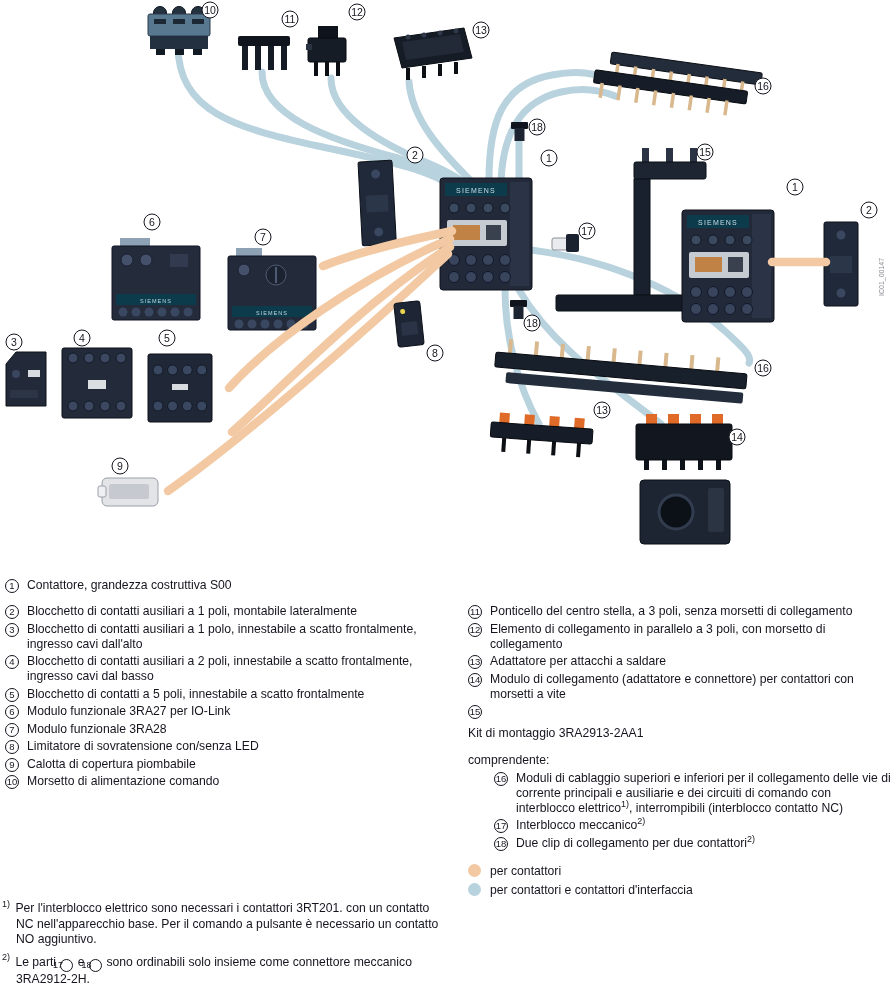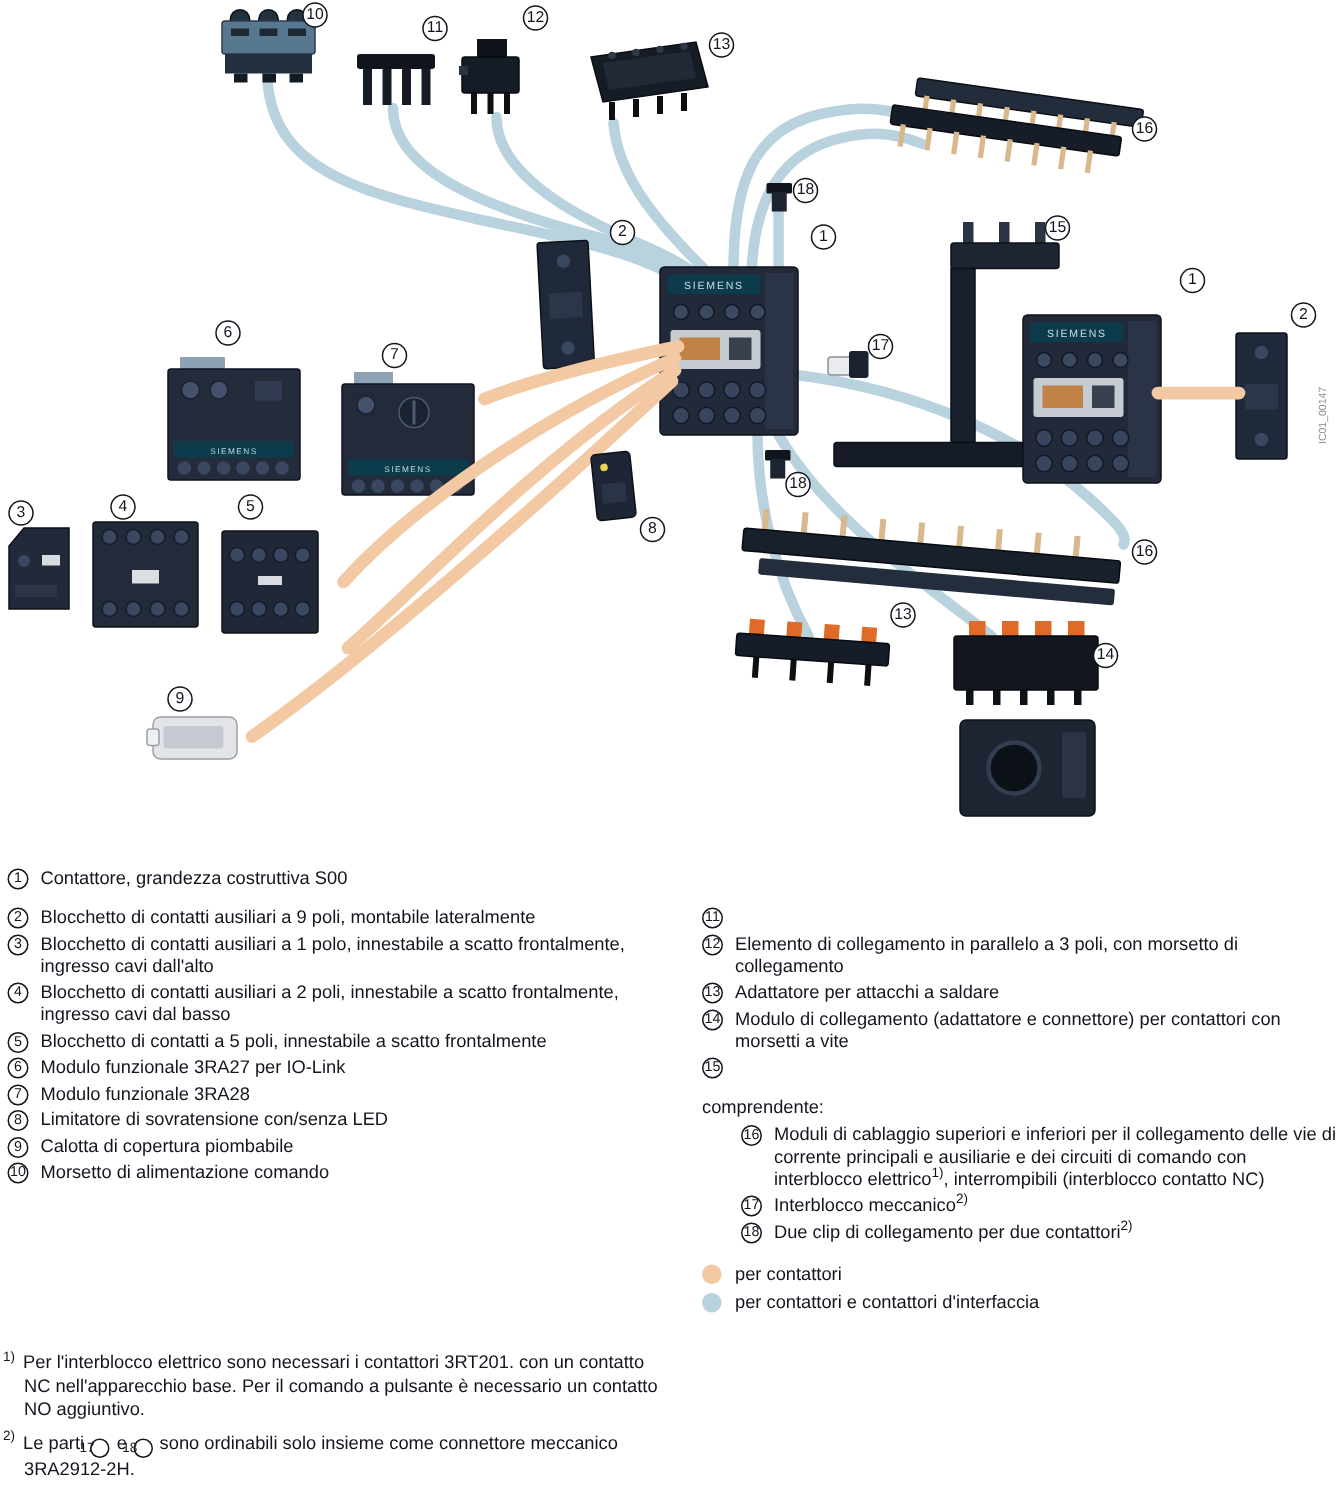--- a/index.html
+++ b/index.html
@@ -13,21 +13,21 @@
   #legend-right{left:468px;top:604px;width:424px}
   .lrow{display:flex;gap:8px;margin-bottom:2.5px}
   .lrow.gap{margin-bottom:11px}
   .lrow.indent{margin-left:26px}
   .circ{flex:0 0 auto;width:14px;height:14px;border:1.2px solid #15151f;border-radius:50%;display:flex;align-items:center;justify-content:center;font-size:9.5px;line-height:1;background:#fff;margin-top:1px;color:#15151f}
   .circ.inline{display:inline-flex;width:13px;height:13px;vertical-align:-2px;margin:0 1px;font-size:9px}
   .ltext{line-height:15px}
   sup{font-size:9px;line-height:0}
   .kit-head{margin:7px 0 2.5px 0;line-height:15px}
   #color-legend{margin-top:13px}
-  .clrow{display:flex;gap:9px;align-items:flex-end;margin-bottom:5px}
+  .clrow{display:flex;gap:9px;align-items:flex-start;margin-bottom:5px}
   .cldot{width:13px;height:13px;border-radius:50%;flex:0 0 auto}
   #footnotes{position:absolute;left:2px;top:901px;width:444px;font-size:12.2px}
   .fnrow{margin-bottom:7px;line-height:15.5px;padding-left:14px;text-indent:-14px}
   .fnrow sup{margin-right:2px}
 </style>
 </head>
 <body>
 
 <svg id="diagram" width="892" height="570" viewBox="0 0 892 570">
   <defs>
@@ -320,21 +320,21 @@
     <span class="callout" style="left: 120px; top: 466px;">9</span>
   </div>
 
 <div id="legend-left" class="legend-col">
     <div class="lrow gap">
       <span class="circ">1</span>
       <span class="ltext">Contattore, grandezza costruttiva S00</span>
     </div>
     <div class="lrow">
       <span class="circ">2</span>
-      <span class="ltext">Blocchetto di contatti ausiliari a 9 poli, montabile lateralmente</span>
+      <span class="ltext">Blocchetto di contatti ausiliari a 1 poli, montabile lateralmente</span>
     </div>
     <div class="lrow">
       <span class="circ">3</span>
       <span class="ltext">Blocchetto di contatti ausiliari a 1 polo, innestabile a scatto frontalmente, ingresso cavi dall'alto</span>
     </div>
     <div class="lrow">
       <span class="circ">4</span>
       <span class="ltext">Blocchetto di contatti ausiliari a 2 poli, innestabile a scatto frontalmente, ingresso cavi dal basso</span>
     </div>
     <div class="lrow">
@@ -360,37 +360,39 @@
     <div class="lrow">
       <span class="circ">10</span>
       <span class="ltext">Morsetto di alimentazione comando</span>
     </div>
   </div>
 
 <div id="legend-right" class="legend-col">
   <div>
       <div class="lrow">
         <span class="circ">11</span>
+        <span class="ltext">Ponticello del centro stella, a 3 poli, senza morsetti di collegamento</span>
       </div>
       <div class="lrow">
         <span class="circ">12</span>
         <span class="ltext">Elemento di collegamento in parallelo a 3 poli, con morsetto di collegamento</span>
       </div>
       <div class="lrow">
         <span class="circ">13</span>
         <span class="ltext">Adattatore per attacchi a saldare</span>
       </div>
       <div class="lrow">
         <span class="circ">14</span>
         <span class="ltext">Modulo di collegamento (adattatore e connettore) per contattori con morsetti a vite</span>
       </div>
       <div class="lrow">
         <span class="circ">15</span>
       </div>
     </div>
+  <div class="kit-head">Kit di montaggio 3RA2913-2AA1</div>
   <div class="kit-head" style="margin-top:12px">comprendente:</div>
   <div>
       <div class="lrow indent">
         <span class="circ">16</span>
         <span class="ltext">Moduli di cablaggio superiori e inferiori per il collegamento delle vie di corrente principali e ausiliarie e dei circuiti di comando con interblocco elettrico<sup>1)</sup>, interrompibili (interblocco contatto NC)</span>
       </div>
       <div class="lrow indent">
         <span class="circ">17</span>
         <span class="ltext">Interblocco meccanico<sup>2)</sup></span>
       </div>

